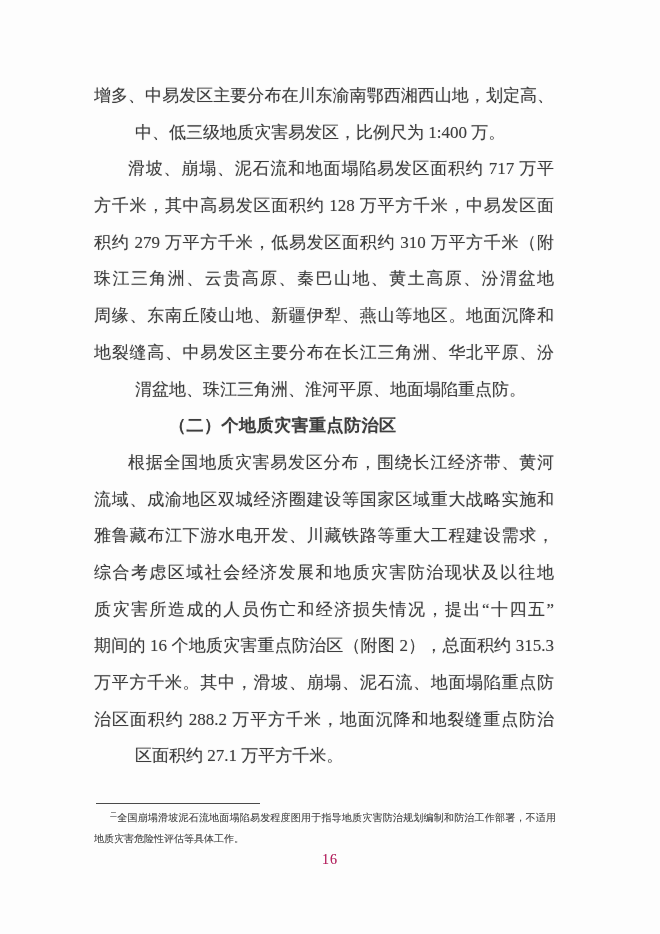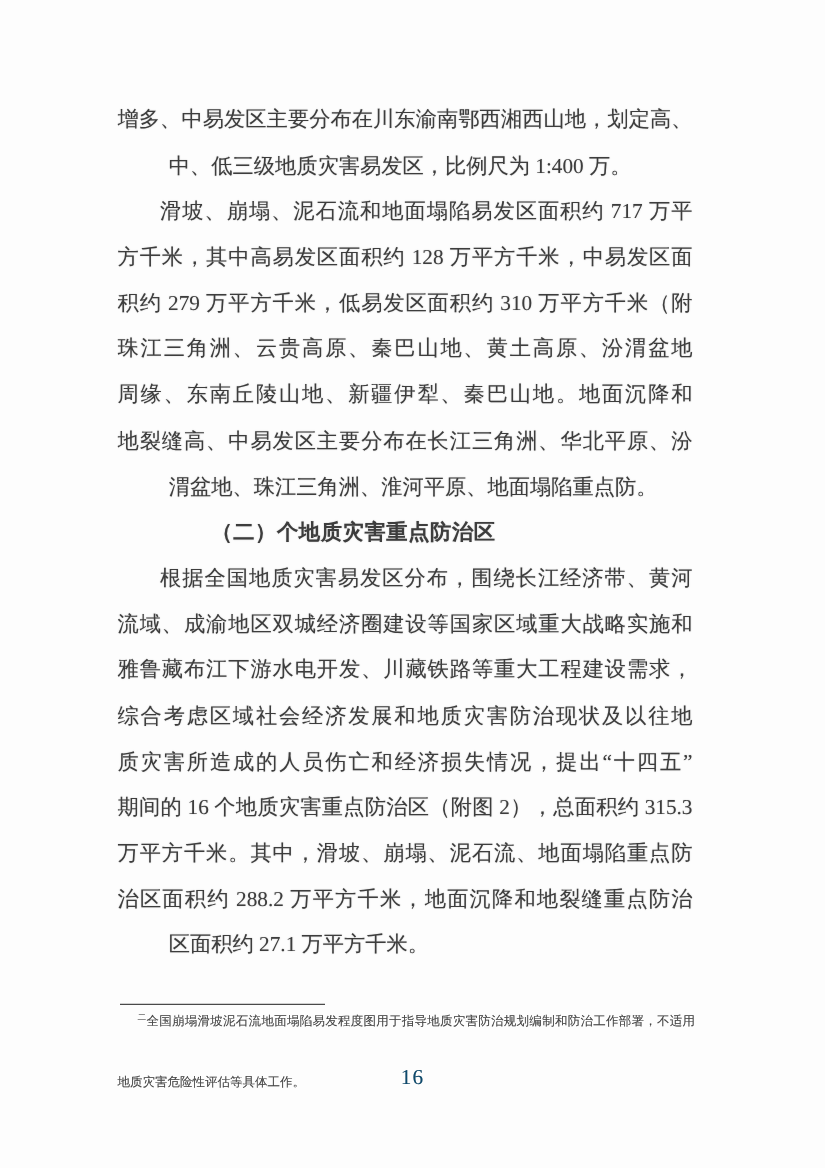--- a/index.html
+++ b/index.html
@@ -77,45 +77,44 @@
     text-align-last: justify;
     text-justify: inter-character;
   }
   .fn-l1 sup {
     font-size: 7px;
     line-height: 0;
     vertical-align: 4px;
   }
   .fn-l2 {
     text-align: left;
-    margin-top: 28px;
   }
   .page-num {
     position: absolute;
     left: 0;
     top: 852px;
     width: 660px;
     text-align: center;
-    font-size: 17px;
-    color: #0c4a6e;
+    font-size: 14px;
+    color: #be185d;
     letter-spacing: 1px;
     text-shadow: 0 0 0.5px rgba(61,61,61,0.4);
   }
 </style>
 </head>
 <body style="background: rgb(253, 253, 253);">
 
 <div class="doc" style="color: rgb(61, 61, 61);">
     <div class="tline">增多、中易发区主要分布在川东渝南鄂西湘西山地，划定高、</div>
     <div class="tline end">中、低三级地质灾害易发区，比例尺为 1:400 万。</div>
     <div class="tline indent">滑坡、崩塌、泥石流和地面塌陷易发区面积约 717 万平</div>
     <div class="tline">方千米，其中高易发区面积约 128 万平方千米，中易发区面</div>
     <div class="tline">积约 279 万平方千米，低易发区面积约 310 万平方千米（附</div>
     <div class="tline">珠江三角洲、云贵高原、秦巴山地、黄土高原、汾渭盆地</div>
-    <div class="tline">周缘、东南丘陵山地、新疆伊犁、秦巴山地。地面沉降和</div>
+    <div class="tline">周缘、东南丘陵山地、新疆伊犁、燕山等地区。地面沉降和</div>
     <div class="tline">地裂缝高、中易发区主要分布在长江三角洲、华北平原、汾</div>
     <div class="tline end">渭盆地、珠江三角洲、淮河平原、地面塌陷重点防。</div>
     <div class="tline heading end">（二）个地质灾害重点防治区</div>
     <div class="tline indent">根据全国地质灾害易发区分布，围绕长江经济带、黄河</div>
     <div class="tline">流域、成渝地区双城经济圈建设等国家区域重大战略实施和</div>
     <div class="tline">雅鲁藏布江下游水电开发、川藏铁路等重大工程建设需求，</div>
     <div class="tline">综合考虑区域社会经济发展和地质灾害防治现状及以往地</div>
     <div class="tline">质灾害所造成的人员伤亡和经济损失情况，提出“十四五”</div>
     <div class="tline">期间的 16 个地质灾害重点防治区（附图 2），总面积约 315.3</div>
     <div class="tline">万平方千米。其中，滑坡、崩塌、泥石流、地面塌陷重点防</div>

